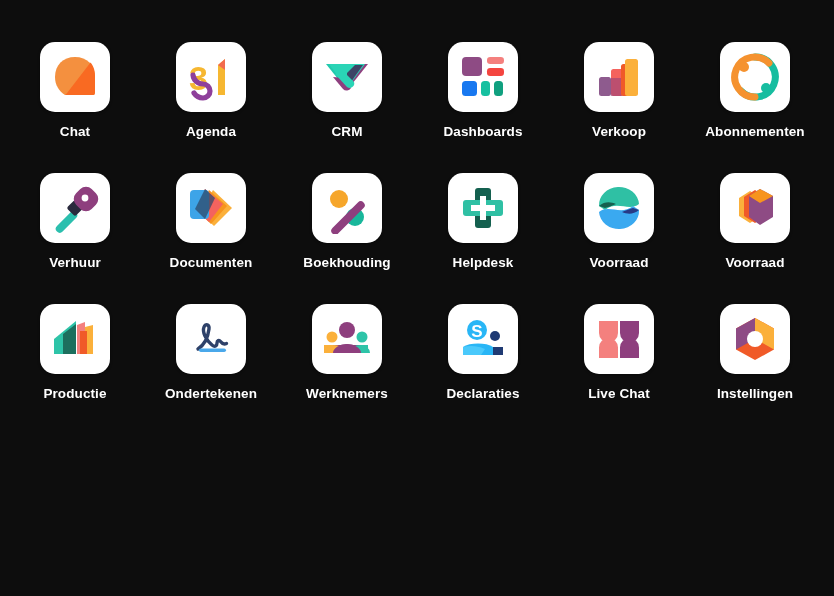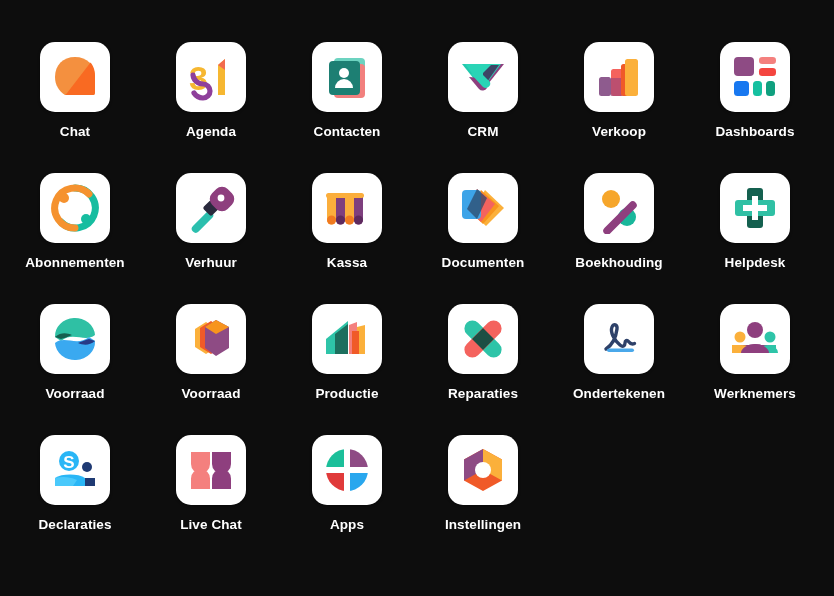--- a/index.html
+++ b/index.html
@@ -87,104 +87,76 @@
       <path d="M33 14 L40 8 L40 44 L33 44 Z" fill="#f6b731"></path>
       <path d="M33 14 L40 8 L40 19 Z" fill="#f26b4e"></path>
       <path d="M33 20 L33 44 L40 44 L40 20 Z" fill="#f6b731"></path>
     </svg>
         </div>
         <div class="app-label">Agenda</div>
       </div>
       <div class="app-cell">
         <div class="app-tile">
     <svg viewBox="0 0 52 52">
-      <rect x="13" y="7" width="31" height="34" rx="4" fill="#6cd3c0"></rect>
-      <rect x="13" y="13" width="31" height="34" rx="4" fill="#f2807e"></rect>
-      <rect x="8" y="10" width="31" height="34" rx="4" fill="#1d7f73"></rect>
-      <circle cx="23" cy="22" r="5" fill="#ffffff"></circle>
-      <path d="M14 37 a9 9 0 0 1 18 0 Z" fill="#ffffff"></path>
-    </svg>
-        </div>
-        <div class="app-label">Contacten</div>
-      </div>
-      <div class="app-cell">
-        <div class="app-tile">
-    <svg viewBox="0 0 52 52">
       <path d="M5 13 L14 13 L26 27 L21 33 Z" fill="#21c9ad"></path>
       <path d="M47 13 L38 13 L26 27 L31 33 Z" fill="#8e3f7e"></path>
       <path d="M8 13 L44 13 L30 32 a5 5 0 0 1 -8 0 Z" fill="#2ad4b6"></path>
       <path d="M26 22 L34 14 L42 14 L30 31 a4 4 0 0 1 -4 1 Z" fill="#3d4466"></path>
       <path d="M12 26 L22 38 a5 5 0 0 0 8 -1 L24 27 Z" fill="#8e3f7e"></path>
       <path d="M14 23 L26 36 a4.5 4.5 0 0 0 7 -5 L22 20 Z" fill="#2ad4b6"></path>
     </svg>
         </div>
         <div class="app-label">CRM</div>
       </div>
       <div class="app-cell">
         <div class="app-tile">
     <svg viewBox="0 0 52 52">
-      <rect x="6" y="26" width="12" height="19" rx="2.5" fill="#8e5b8e"></rect>
-      <rect x="18" y="18" width="12" height="27" rx="2.5" fill="#f4635e"></rect>
-      <rect x="18" y="27" width="12" height="18" fill="#8e3f7e" opacity="0.55"></rect>
-      <rect x="28" y="13" width="10" height="32" rx="2.5" fill="#f05a28"></rect>
-      <rect x="32" y="8" width="13" height="37" rx="2.5" fill="#fbb03b"></rect>
-    </svg>
-        </div>
-        <div class="app-label">Verkoop</div>
-      </div>
-      <div class="app-cell">
-        <div class="app-tile">
-    <svg viewBox="0 0 52 52">
       <rect x="5" y="6" width="20" height="19" rx="4" fill="#8e4b84"></rect>
       <rect x="30" y="6" width="17" height="7" rx="3.2" fill="#f4807e"></rect>
       <rect x="30" y="17" width="17" height="8" rx="3.2" fill="#f4453f"></rect>
       <rect x="5" y="30" width="15" height="15" rx="3.5" fill="#1878f0"></rect>
       <rect x="24" y="30" width="9" height="15" rx="3.5" fill="#16c0a0"></rect>
       <rect x="37" y="30" width="9" height="15" rx="3.5" fill="#10a07f"></rect>
     </svg>
         </div>
         <div class="app-label">Dashboards</div>
       </div>
       <div class="app-cell">
         <div class="app-tile">
     <svg viewBox="0 0 52 52">
+      <rect x="6" y="26" width="12" height="19" rx="2.5" fill="#8e5b8e"></rect>
+      <rect x="18" y="18" width="12" height="27" rx="2.5" fill="#f4635e"></rect>
+      <rect x="18" y="27" width="12" height="18" fill="#8e3f7e" opacity="0.55"></rect>
+      <rect x="28" y="13" width="10" height="32" rx="2.5" fill="#f05a28"></rect>
+      <rect x="32" y="8" width="13" height="37" rx="2.5" fill="#fbb03b"></rect>
+    </svg>
+        </div>
+        <div class="app-label">Verkoop</div>
+      </div>
+      <div class="app-cell">
+        <div class="app-tile">
+    <svg viewBox="0 0 52 52">
       <path d="M26 6 a20 20 0 1 1 -14 34" fill="none" stroke="#17bda0" stroke-width="7" stroke-linecap="round"></path>
       <path d="M26 46 a20 20 0 1 1 14 -34" fill="none" stroke="#f5922f" stroke-width="7" stroke-linecap="round"></path>
       <circle cx="15" cy="16" r="5" fill="#f5922f"></circle>
       <circle cx="37" cy="37" r="5" fill="#17bda0"></circle>
     </svg>
         </div>
         <div class="app-label">Abonnementen</div>
       </div>
       <div class="app-cell">
         <div class="app-tile">
     <svg viewBox="0 0 52 52">
       <rect x="4" y="36" width="27" height="8" rx="4" transform="rotate(-45 17.5 40)" fill="#2bbfae"></rect>
       <rect x="20" y="20" width="12" height="12" rx="2" transform="rotate(-45 26 26)" fill="#2a2a3d"></rect>
       <rect x="26" y="6" width="22" height="22" rx="8" transform="rotate(-45 37 17)" fill="#8e3f7e"></rect>
       <circle cx="36" cy="16" r="3.4" fill="#ffffff"></circle>
     </svg>
         </div>
         <div class="app-label">Verhuur</div>
-      </div>
-      <div class="app-cell">
-        <div class="app-tile">
-    <svg viewBox="0 0 52 52">
-      <path d="M6 14 L15 14 L15 38 a4.5 4.5 0 0 1 -9 0 Z" fill="#fbae3c"></path>
-      <path d="M15 14 L24 14 L24 38 a4.5 4.5 0 0 1 -9 0 Z" fill="#7e3f7e"></path>
-      <path d="M24 14 L33 14 L33 38 a4.5 4.5 0 0 1 -9 0 Z" fill="#fbae3c"></path>
-      <path d="M33 14 L42 14 L42 38 a4.5 4.5 0 0 1 -9 0 Z" fill="#7e3f7e"></path>
-      <path d="M6 38 a4.5 4.5 0 0 0 9 0 a4.5 4.5 0 0 0 -9 0 Z" fill="#f07a20"></path>
-      <path d="M15 38 a4.5 4.5 0 0 0 9 0 a4.5 4.5 0 0 0 -9 0 Z" fill="#5e2a5e"></path>
-      <path d="M24 38 a4.5 4.5 0 0 0 9 0 a4.5 4.5 0 0 0 -9 0 Z" fill="#f07a20"></path>
-      <path d="M33 38 a4.5 4.5 0 0 0 9 0 a4.5 4.5 0 0 0 -9 0 Z" fill="#5e2a5e"></path>
-      <rect x="5" y="11" width="38" height="5" rx="2.5" fill="#fbae3c"></rect>
-    </svg>
-        </div>
-        <div class="app-label">Kassa</div>
       </div>
       <div class="app-cell">
         <div class="app-tile">
     <svg viewBox="0 0 52 52">
       <path d="M28 8 L47 26 L29 44 L15 31 Z" fill="#fbb03b"></path>
       <path d="M24 8 L42 24 L26 42 L12 29 Z" fill="#f7941e"></path>
       <path d="M20 7 L38 22 L24 40 L10 27 Z" fill="#f4635e"></path>
       <rect x="5" y="8" width="19" height="29" rx="4" fill="#3da4e8"></rect>
       <path d="M20 7 L30 16 L20 37 L10 27 Z" fill="#2e4a6b" opacity="0.75"></path>
     </svg>
@@ -240,30 +212,20 @@
         <div class="app-tile">
     <svg viewBox="0 0 52 52">
       <path d="M28 12 L36 9 L36 41 L28 41 Z" fill="#f4807e"></path>
       <path d="M36 14 L44 12 L44 41 L36 41 Z" fill="#fbb03b"></path>
       <path d="M31 18 L38 18 L38 41 L31 41 Z" fill="#f05a28"></path>
       <path d="M5 26 L27 8 L27 41 L5 41 Z" fill="#2ec4a8"></path>
       <path d="M14 21 L27 11 L27 41 L14 41 Z" fill="#1d6f5e"></path>
     </svg>
         </div>
         <div class="app-label">Productie</div>
-      </div>
-      <div class="app-cell">
-        <div class="app-tile">
-    <svg viewBox="0 0 52 52">
-      <rect x="3" y="18" width="46" height="16" rx="8" transform="rotate(45 26 26)" fill="#2ec4a8"></rect>
-      <rect x="3" y="18" width="46" height="16" rx="8" transform="rotate(-45 26 26)" fill="#f4635e"></rect>
-      <path d="M26 15 L37 26 L26 37 L15 26 Z" fill="#1c4f44"></path>
-    </svg>
-        </div>
-        <div class="app-label">Reparaties</div>
       </div>
       <div class="app-cell">
         <div class="app-tile">
     <svg viewBox="0 0 52 52">
       <path d="M13 36 c6 -4 10 -12 11 -20 c0.6 -4.5 -3.5 -6 -5 -2 c-2 5 2 13 8 18 c3 2.5 5 1 5 -2 c0 -2.5 2 -3.5 3.5 -1.5 c1.8 2.4 4 3 6 2" fill="none" stroke="#2e4169" stroke-width="3.4" stroke-linecap="round" stroke-linejoin="round"></path>
       <rect x="14" y="35.5" width="27" height="3.6" rx="1.8" fill="#4aa8ea"></rect>
     </svg>
         </div>
         <div class="app-label">Ondertekenen</div>
       </div>
@@ -304,33 +266,20 @@
       <path d="M27 8 L46 8 L46 20 a9.5 9.5 0 0 1 -19 0 Z" fill="#8e3f7e"></path>
       <path d="M15.5 25 a9.5 9.5 0 0 1 9.5 9.5 L25 45 L6 45 L6 34.5 A9.5 9.5 0 0 1 15.5 25 Z" fill="#f4807e"></path>
       <path d="M36.5 25 a9.5 9.5 0 0 1 9.5 9.5 L46 45 L27 45 L27 34.5 A9.5 9.5 0 0 1 36.5 25 Z" fill="#8e3f7e"></path>
     </svg>
         </div>
         <div class="app-label">Live Chat</div>
       </div>
       <div class="app-cell">
         <div class="app-tile">
     <svg viewBox="0 0 52 52">
-      <path d="M26 26 L26 5 A21 21 0 0 0 5 26 Z" fill="#1bbf9a"></path>
-      <path d="M26 26 L47 26 A21 21 0 0 0 26 5 Z" fill="#8e4b84"></path>
-      <path d="M26 26 L5 26 A21 21 0 0 0 26 47 Z" fill="#e03a3a"></path>
-      <path d="M26 26 L26 47 A21 21 0 0 0 47 26 Z" fill="#29a7ee"></path>
-      <path d="M23 3 L29 3 L29 49 L23 49 Z" fill="#ffffff"></path>
-      <path d="M3 23 L49 23 L49 29 L3 29 Z" fill="#ffffff"></path>
-    </svg>
-        </div>
-        <div class="app-label">Apps</div>
-      </div>
-      <div class="app-cell">
-        <div class="app-tile">
-    <svg viewBox="0 0 52 52">
       <path d="M26 5 L45 15.5 L45 36.5 L26 47 L7 36.5 L7 15.5 Z" fill="#f05a28"></path>
       <path d="M26 5 L45 15.5 L45 36.5 L26 26 Z" fill="#fbb03b"></path>
       <path d="M26 5 L7 15.5 L7 36.5 L26 26 Z" fill="#8e4b84"></path>
       <circle cx="26" cy="26" r="8" fill="#ffffff"></circle>
     </svg>
         </div>
         <div class="app-label">Instellingen</div>
       </div>
       <div class="app-cell empty-cell"></div>
     </div>

